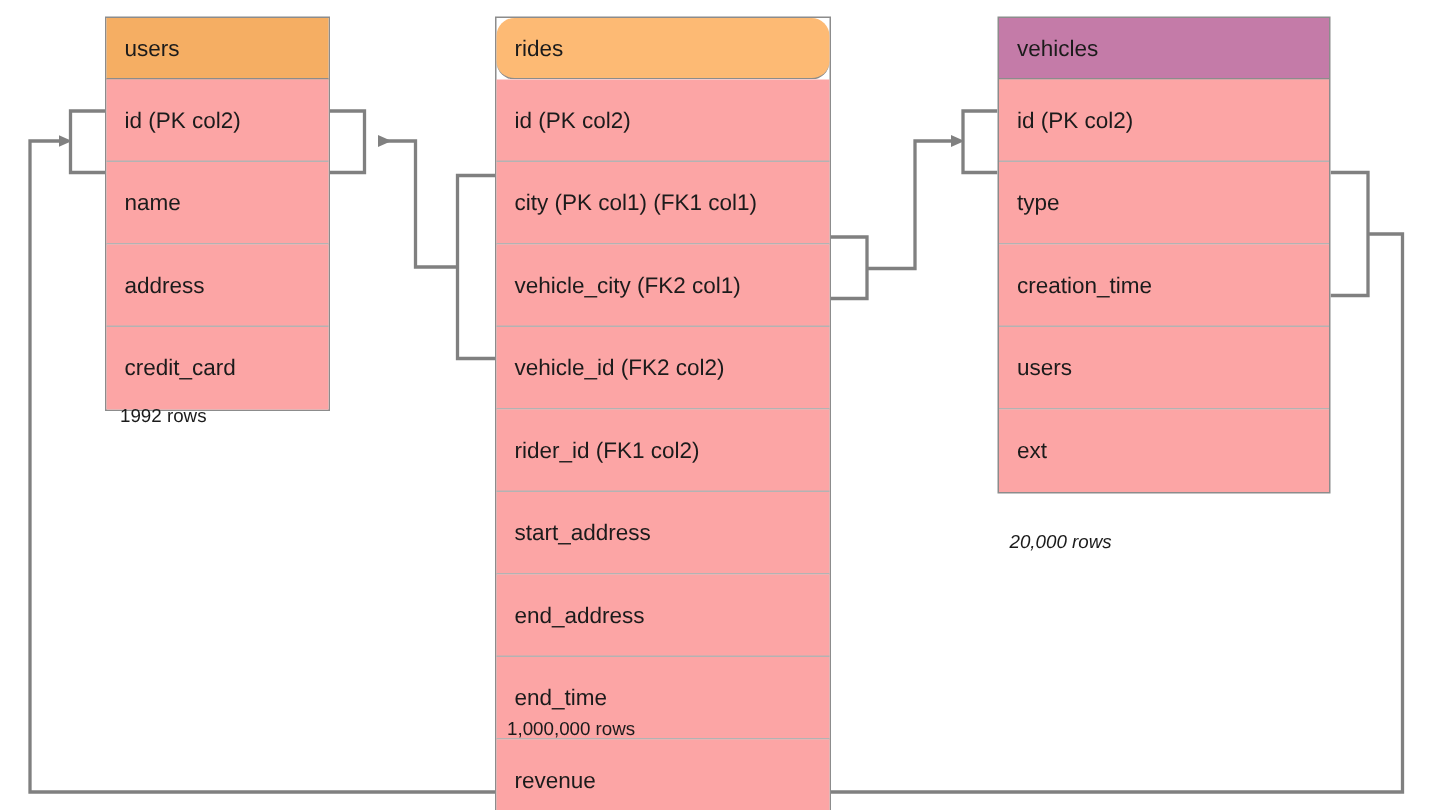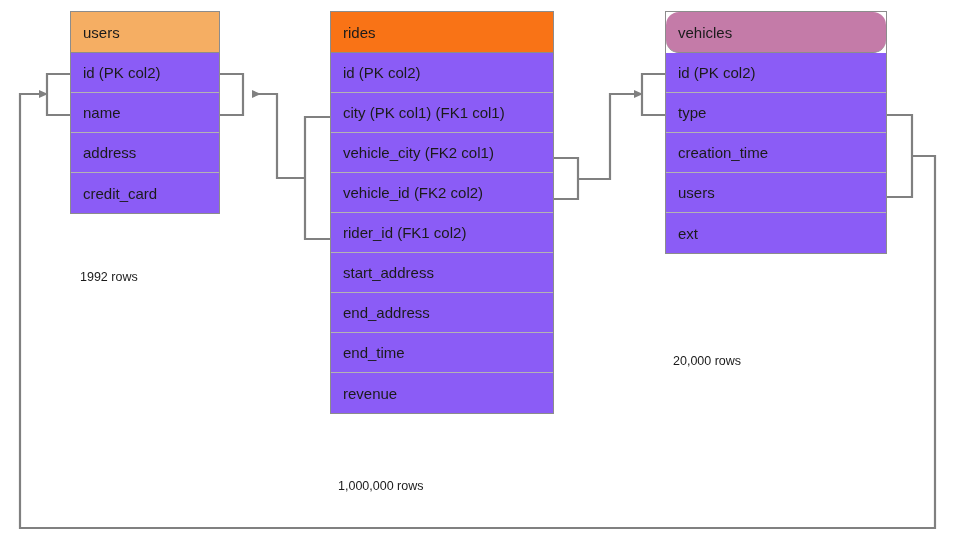--- a/index.html
+++ b/index.html
@@ -30,29 +30,29 @@
     height: 41px;
     box-sizing: border-box;
     border-bottom: 1px solid #8c8c8c;
     display: flex;
     align-items: center;
     padding-left: 12px;
     font-size: 15px;
     color: #1b1b1b;
   }
   .trow {
-    height: 40px;
+    height: 55px;
     box-sizing: border-box;
     border-bottom: 1px solid #b3b3b3;
     display: flex;
     align-items: center;
     padding-left: 12px;
     font-size: 15px;
     color: #1b1b1b;
-    background: #8b5cf6;
+    background: #fca5a5;
   }
   .trow.last { border-bottom: none; }
   .rowcount {
     position: absolute;
     font-size: 12.5px;
     color: #1b1b1b;
     white-space: nowrap;
     z-index: 3;
   }
 </style>
@@ -125,21 +125,21 @@
     <div class="trow">
       <span>address</span>
     </div>
     <div class="trow last">
       <span>credit_card</span>
     </div>
   </div>
   <div class="rowcount" style="left:80px; top:270px;">1992 rows</div>
 
   <div class="table" style="left:330px; top:11px; width:224px;">
-    <div class="thead" style="background:#f97316;">
+    <div class="thead" style="background:#fdba74;border-radius:12px;">
       <span>rides</span>
     </div>
     <div class="trow">
       <span>id (PK col2)</span>
     </div>
     <div class="trow">
       <span>city (PK col1) (FK1 col1)</span>
     </div>
     <div class="trow">
       <span>vehicle_city (FK2 col1)</span>
@@ -159,34 +159,34 @@
     <div class="trow">
       <span>end_time</span>
     </div>
     <div class="trow last">
       <span>revenue</span>
     </div>
   </div>
   <div class="rowcount" style="left:338px; top:479px;">1,000,000 rows</div>
 
   <div class="table" style="left:665px; top:11px; width:222px;">
-    <div class="thead" style="background:#c47ba8;border-radius:13px;">
+    <div class="thead" style="background:#c47ba8;">
       <span>vehicles</span>
     </div>
     <div class="trow">
       <span>id (PK col2)</span>
     </div>
     <div class="trow">
       <span>type</span>
     </div>
     <div class="trow">
       <span>creation_time</span>
     </div>
     <div class="trow">
       <span>users</span>
     </div>
     <div class="trow last">
       <span>ext</span>
     </div>
   </div>
-  <div class="rowcount" style="left:673px; top:354px;">20,000 rows</div>
+  <div class="rowcount" style="left:673px; top:354px;font-style:italic;">20,000 rows</div>
 
 </div>
 
 </body></html>

